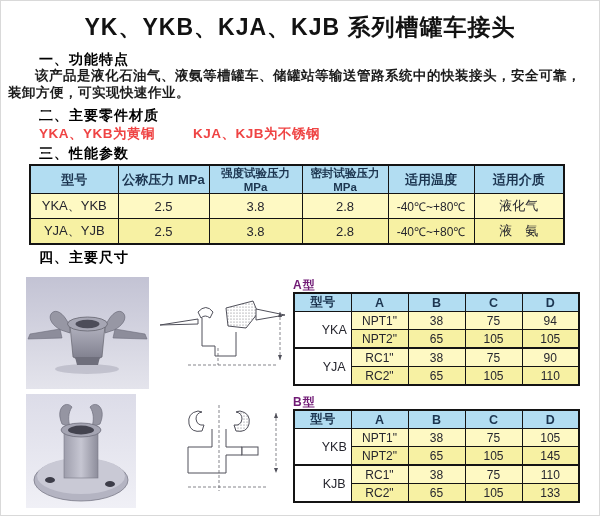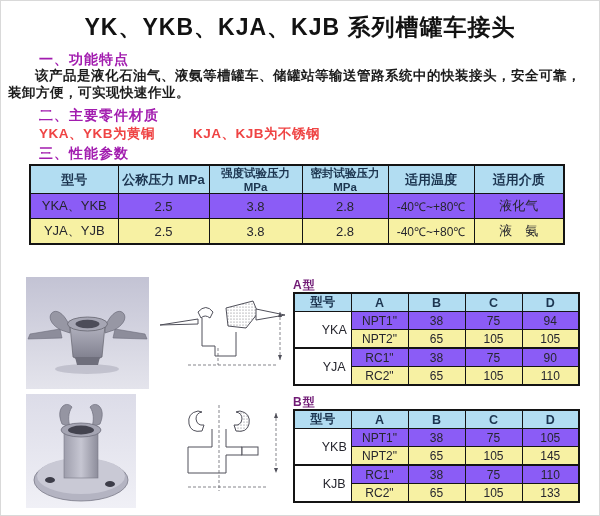--- a/index.html
+++ b/index.html
@@ -6,21 +6,21 @@
   .page{
     position:relative;width:600px;height:516px;background:#ffffff;
     border:1px solid #d9d9d9;box-sizing:border-box;overflow:hidden;
     font-family:Liberation Sans, sans-serif;color:#222;
   }
   .title{
     position:absolute;top:11px;left:0;width:100%;text-align:center;
     font-size:23px;font-weight:bold;color:#121212;letter-spacing:1px;
   }
   .sec-head{
-    position:absolute;font-size:14px;font-weight:bold;color:#a21caf;letter-spacing:1px;
+    position:absolute;font-size:14px;font-weight:bold;color:#000000;letter-spacing:1px;
   }
   .h-features{left:38px;top:50px;}
   .h-materials{left:38px;top:106px;}
   .h-performance{left:38px;top:144px;}
   .h-dimensions{left:38px;top:248px;}
   .para{
     position:absolute;left:7px;top:66px;width:586px;
     font-size:13.5px;line-height:17px;font-weight:600;color:#1d1d1d;
     text-indent:2em;letter-spacing:0.5px;
   }
@@ -34,21 +34,21 @@
   .perf{
     position:absolute;left:28px;top:163px;width:534px;
     border:2.5px solid #141414;
   }
   .perf th,.perf td{border:1.5px solid #141414;text-align:center;vertical-align:middle;padding:0;}
   .perf th{height:26px;background:#b2ddf2;color:#1c3550;font-size:13px;font-weight:bold;}
   .perf th.sm{font-size:11.5px;}
   .perf td{height:24px;font-size:13px;color:#26262e;}
   .perf td.temp{font-size:12px;}
   .row-yellow td{background:#f7f1a3;}
-  .row-white td{background:#8b5cf6;}
+  .row-white td{background:#fef9c3;}
 
   
   .dim{
     position:absolute;width:285px;border:2.5px solid #141414;
   }
   .dim-a{left:292px;top:291px;}
   .dim-b{left:292px;top:408px;}
   .dim th,.dim td{border:1.5px solid #141414;text-align:center;vertical-align:middle;padding:0;}
   .dim th{height:17px;background:#b2ddf2;color:#1c3550;font-size:12.5px;font-weight:bold;}
   .dim td{height:17px;font-size:12px;color:#26262e;}
@@ -117,20 +117,21 @@
         <td>YJA、YJB</td>
         <td>2.5</td>
         <td>3.8</td>
         <td>2.8</td>
         <td class="temp">-40℃~+80℃</td>
         <td>液　氨</td>
       </tr>
     </tbody>
   </table>
 
+  <div class="sec-head h-dimensions">四、主要尺寸</div>
 
   <div class="fig photo-a">
     <svg viewBox="0 0 123 112">
       <defs>
         <linearGradient id="bgA" x1="0" y1="0" x2="0" y2="1">
           <stop offset="0" stop-color="#c3c3d4"></stop>
             <stop offset="1" stop-color="#e4e4ec"></stop>
         </linearGradient>
         <linearGradient id="metA" x1="0" y1="0" x2="0" y2="1">
           <stop offset="0" stop-color="#b3b3c0"></stop>

